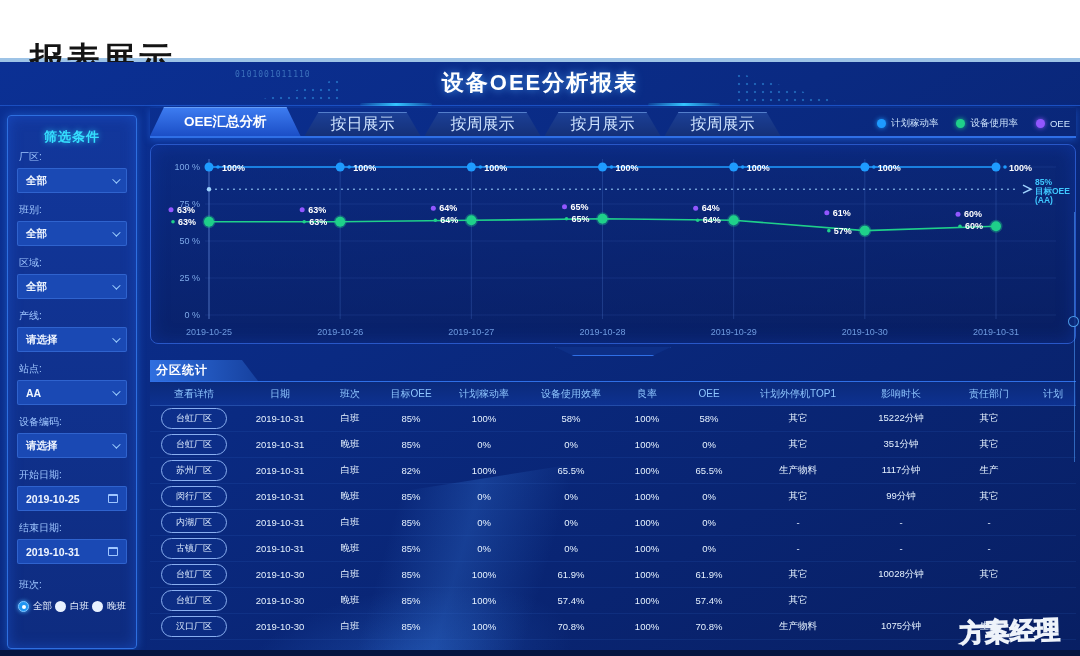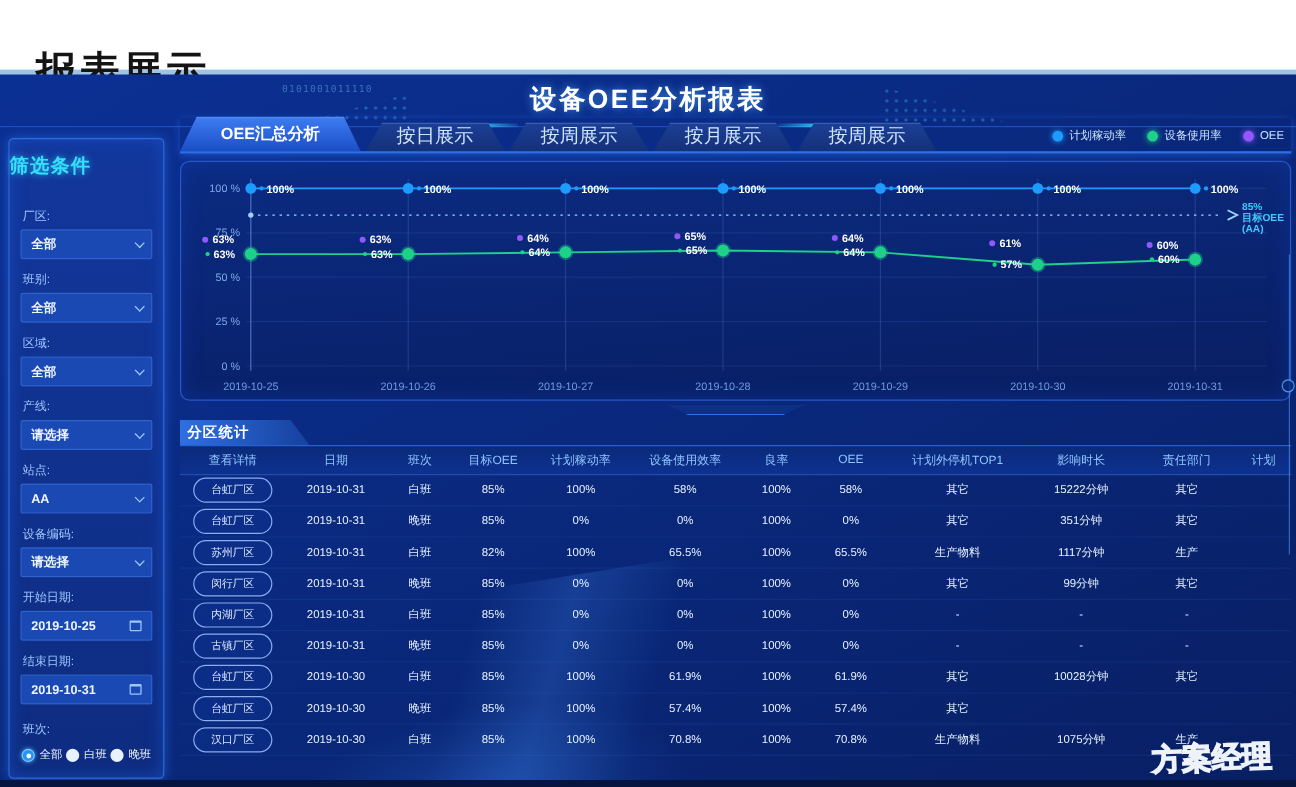--- a/index.html
+++ b/index.html
@@ -30,39 +30,39 @@
   .dots-a { left:245px; top:16px; width:96px; height:26px; clip-path:polygon(0 100%,100% 0,100% 100%); }
   .dots-b { left:735px; top:10px; width:104px; height:30px; clip-path:polygon(0 0,100% 100%,0 100%); }
   .glowseg { position:absolute; top:41px; height:3px; width:72px; border-radius:2px;
     background:linear-gradient(90deg,rgba(40,200,255,.1),#35c8ff,rgba(40,200,255,.1)); }
   .seg-l { left:360px; } .seg-r { left:648px; }
 
   
   .sidebar { position:absolute; left:7px; top:53px; width:130px; height:534px;
     background:linear-gradient(180deg,#12379c,#0e2c80); border:1px solid #2e6fe0; border-radius:4px;
     box-shadow:0 0 10px rgba(46,130,255,.45), inset 0 0 14px rgba(30,90,220,.5); padding-top:12px; }
-  .sb-title { color:#35e0ff; font-size:16px; font-weight:bold; letter-spacing:1px; margin-bottom:24px;
+  .sb-title { text-align:center; color:#35e0ff; font-size:13px; font-weight:bold; letter-spacing:1px; margin-bottom:4px;
     text-shadow:0 0 6px rgba(53,224,255,.7); }
   .f-group { margin-bottom:10px; }
   .f-label { color:#9fc6ff; font-size:10px; margin:0 0 4px 11px; }
   .f-box { margin:0 9px; height:25px; background:#1a49b4; border:1px solid rgba(90,150,255,.35); border-radius:2px;
     display:flex; align-items:center; justify-content:space-between; padding:0 8px; cursor:pointer; }
   .f-value { color:#f0f6ff; font-size:10.5px; font-weight:bold; }
   .chev { width:6px; height:6px; border-right:1.5px solid #9fd0ff; border-bottom:1.5px solid #9fd0ff;
     transform:rotate(45deg) translateY(-2px); }
   .cal { width:10px; height:9px; border:1px solid #9fc6ff; border-top-width:2px; border-radius:1px; }
   .shift { margin-top:14px; }
   .radios { display:flex; justify-content:space-between; padding:4px 10px 0 10px; }
   .radio { display:flex; align-items:center; gap:4px; color:#eaf3ff; font-size:9.5px; cursor:pointer; }
   .rdot { width:11px; height:11px; border-radius:50%; background:#e8f1ff; }
   .rdot.sel { background:#2196f3; border:1px solid #7fc4ff; box-shadow:0 0 4px #49b2ff; position:relative; }
   .rdot.sel::after { content:''; position:absolute; left:3px; top:3px; width:4px; height:4px; border-radius:50%; background:#fff; }
 
   
-  .main { position:absolute; left:150px; top:36px; width:926px; }
+  .main { position:absolute; left:150px; top:46px; width:926px; }
   .tabbar { display:flex; align-items:flex-end; height:30px; border-bottom:2px solid #2f6fe6;
     box-shadow:0 2px 7px rgba(40,120,255,.45); }
   .tabs { display:flex; align-items:flex-end; gap:4px; }
   .tab { height:24px; line-height:24px; padding:0 26px; font-size:16px; color:#cfe4ff; cursor:pointer;
     background:linear-gradient(180deg,#1c4097,#143078); clip-path:polygon(14px 0,calc(100% - 14px) 0,100% 100%,0 100%);
     box-shadow:inset 0 1px 0 rgba(140,190,255,.5); white-space:nowrap; }
   .tab.active { height:29px; line-height:29px; font-size:13.5px; font-weight:bold; color:#fff; padding:0 34px;
     background:linear-gradient(180deg,#3e7df2,#1b4ec6); }
   .legend { margin-left:auto; display:flex; align-items:center; gap:18px; padding:0 6px 6px 0; }
   .legend-item { display:flex; align-items:center; gap:5px; color:#cfe6ff; font-size:9.5px; cursor:pointer; }

